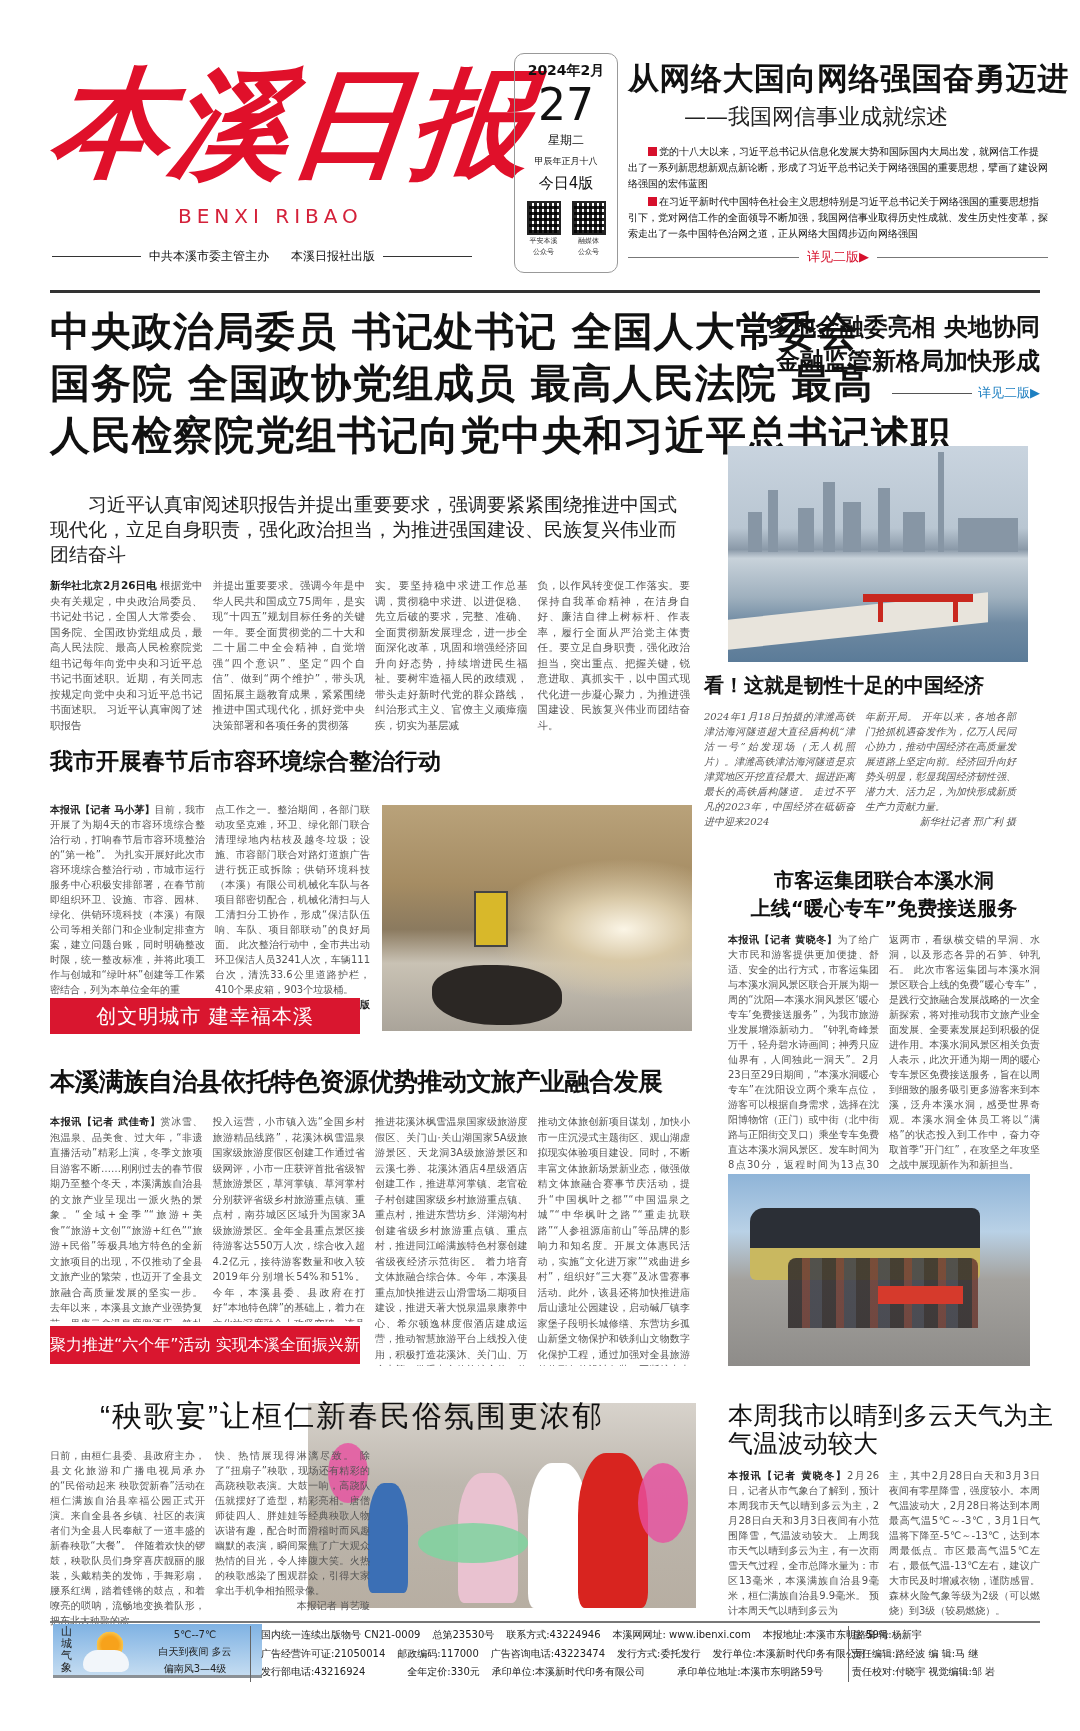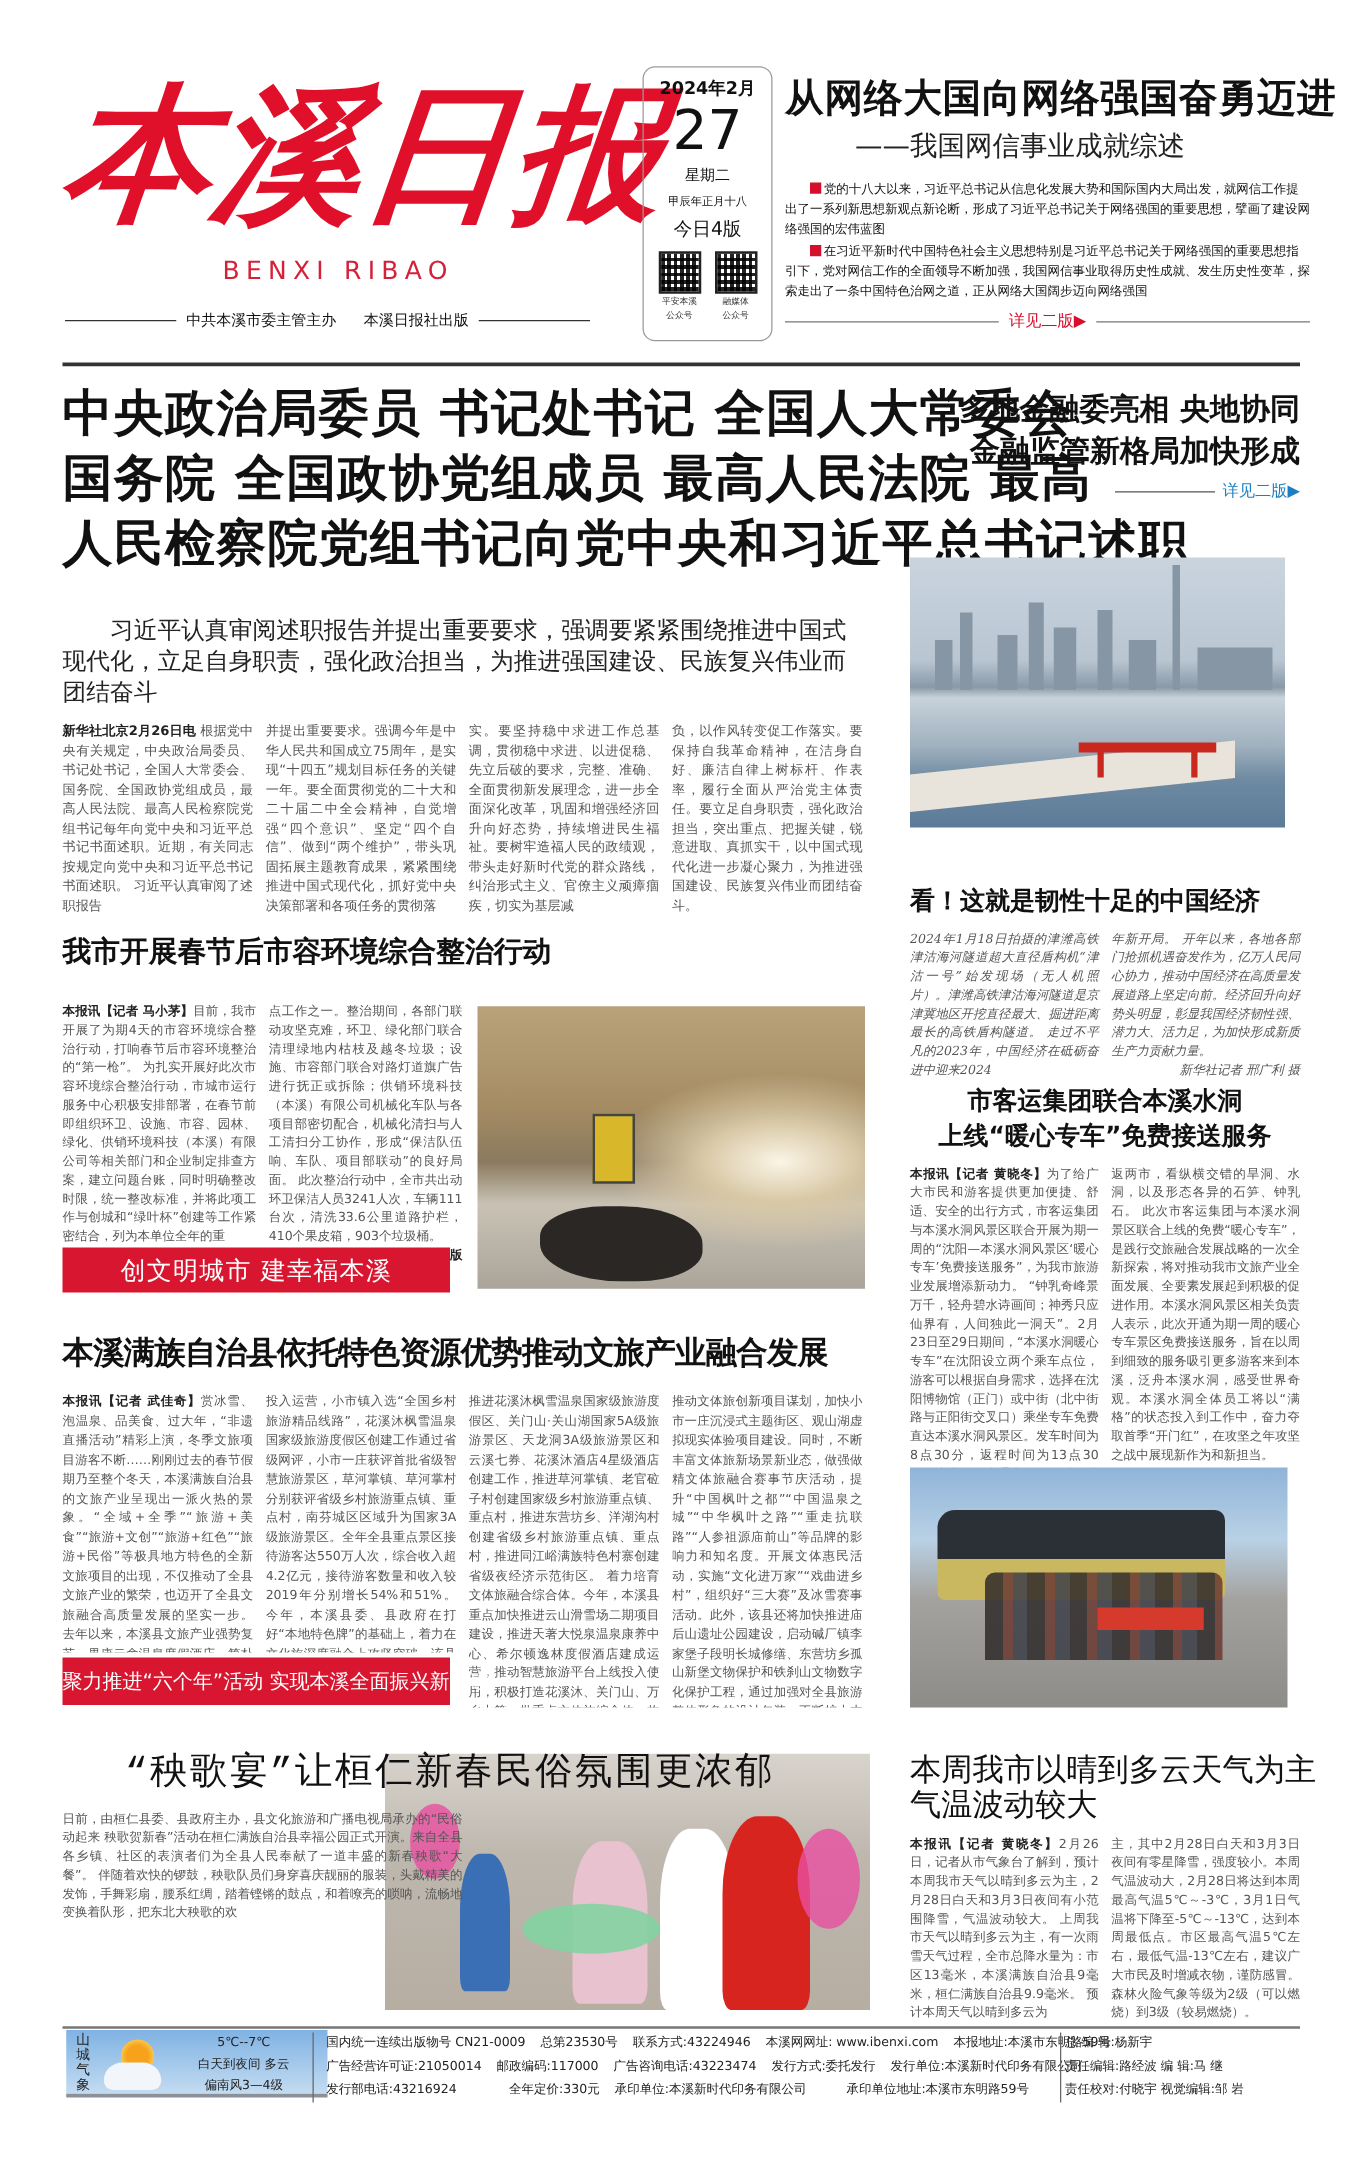--- a/index.html
+++ b/index.html
@@ -57,21 +57,21 @@
 
   .photo { overflow: hidden; }
   #photo-skyline { left: 728px; top: 446px; width: 300px; height: 216px;
     background: linear-gradient(180deg,#c9d4df 0%,#b9c6d2 38%,#8a99a8 48%,#c8d2da 52%,#9fb0be 70%,#6f8aa2 82%,#5b7b98 100%); }
   #photo-skyline .bld { position: absolute; bottom: 110px; background: #8796a5; }
   #photo-skyline .crane { position: absolute; left: 135px; top: 148px; width: 110px; height: 8px; background: #c9281f; }
   #photo-skyline .crane2 { position: absolute; left: 150px; top: 152px; width: 5px; height: 24px; background: #c9281f; }
   #photo-skyline .crane3 { position: absolute; left: 225px; top: 152px; width: 5px; height: 24px; background: #c9281f; }
   #photo-skyline .land { position: absolute; left: 0; top: 160px; width: 260px; height: 30px; background: #e8e4dc; transform: skewY(-6deg); }
 
-  #econ-story { left: 728px; top: 672px; width: 312px; margin-top: 35px; }
+  #econ-story { left: 704px; top: 672px; width: 312px; }
   #econ-story .hl { font-size: 20px; font-weight: bold; white-space: nowrap; }
   #econ-story .cols { margin-top: 10px; font-style: italic; }
   #econ-story .col { font-size: 10px; line-height: 15px; }
   #econ-story .credit { text-align: right; }
 
   
   #clean-story-hl { left: 50px; top: 746px; width: 640px; font-family: "DejaVu Serif", serif; font-size: 23px; font-weight: bold; white-space: nowrap; }
   #clean-body { left: 50px; top: 802px; width: 320px; height: 190px; }
   #clean-body .col { font-size: 10px; line-height: 15px; }
   #clean-body .turn { text-align: right; font-weight: bold; color: #222; }
@@ -94,21 +94,21 @@
   #photo-bus .banner { position: absolute; left: 150px; top: 112px; width: 85px; height: 18px; background: #d63a2c; }
   #photo-bus .crowd { position: absolute; left: 60px; top: 84px; width: 190px; height: 70px; background: repeating-linear-gradient(90deg,#2f2a2a 0 14px,#6a3a32 14px 22px,#3d3f48 22px 34px); opacity: .85; border-radius: 8px 8px 0 0; }
 
   
   #manchu-hl { left: 50px; top: 1065px; width: 640px; font-family: "DejaVu Serif", serif; font-size: 25px; font-weight: bold; white-space: nowrap; letter-spacing: -0.5px; }
   #manchu-body { left: 50px; top: 1114px; width: 640px; height: 252px; }
   #manchu-body .col { font-size: 10px; line-height: 15.5px; }
   #slogan-2 { left: 50px; top: 1326px; width: 310px; height: 38px; background: #d9162f; color: #fff; font-size: 16px; text-align: center; line-height: 38px; white-space: nowrap; }
 
   
-  #yangge-hl { left: 100px; top: 1396px; width: 600px; font-family: Liberation Mono, monospace; font-size: 30px; white-space: nowrap; letter-spacing: 2px; z-index: 2; }
+  #yangge-hl { left: 100px; top: 1396px; width: 600px; font-family: Liberation Sans, sans-serif; font-size: 30px; white-space: nowrap; letter-spacing: 2px; z-index: 2; }
   #yangge-body { left: 50px; top: 1448px; width: 320px; height: 165px; }
   #yangge-body .col { font-size: 10px; line-height: 15px; }
   #yangge-body .credit { text-align: right; }
   #photo-yangge { left: 308px; top: 1403px; width: 388px; height: 205px;
     background: linear-gradient(180deg,#d8d3cc 0%,#bdb7ae 40%,#b7aea2 100%); }
   #photo-yangge .fig { position: absolute; border-radius: 40% 40% 10% 10%; }
 
   
   #weather-story { left: 728px; top: 1402px; width: 312px; }
   #weather-story .hl { font-size: 25px; font-weight: normal; line-height: 28px; white-space: nowrap; }
@@ -273,20 +273,22 @@
   <div class="fig" style="left:220px;top:60px;width:60px;height:145px;background:#ffffff"></div>
   <div class="fig" style="left:270px;top:50px;width:70px;height:155px;background:#d8241f"></div>
   <div class="fig" style="left:110px;top:120px;width:110px;height:40px;background:#7fd3a0;opacity:.85;border-radius:50%"></div>
   <div class="fig" style="left:20px;top:40px;width:40px;height:60px;background:#e84fa0;opacity:.8;border-radius:50%"></div>
   <div class="fig" style="left:330px;top:60px;width:50px;height:80px;background:#e84fa0;opacity:.8;border-radius:50%"></div>
 </div>
 <div class="abs" id="yangge-hl">“秧歌宴”让桓仁新春民俗氛围更浓郁</div>
 <div class="abs cols" id="yangge-body">
   <div class="col">日前，由桓仁县委、县政府主办，县文化旅游和广播电视局承办的“民俗动起来 秧歌贺新春”活动在桓仁满族自治县幸福公园正式开演。来自全县各乡镇、社区的表演者们为全县人民奉献了一道丰盛的新春秧歌“大餐”。
 伴随着欢快的锣鼓，秧歌队员们身穿喜庆靓丽的服装，头戴精美的发饰，手舞彩扇，腰系红绸，踏着铿锵的鼓点，和着嘹亮的唢呐，流畅地变换着队形，把东北大秧歌的欢</div>
+  <div class="col"><span>快、热情展现得淋漓尽致。
+除了“扭扇子”秧歌，现场还有精彩的高跷秧歌表演。大鼓一响，高跷队伍就摆好了造型，精彩亮相。唐僧师徒四人、胖娃娃等经典秧歌人物诙谐有趣，配合时而滑稽时而风趣幽默的表演，瞬间聚焦了广大观众热情的目光，令人捧腹大笑。火热的秧歌感染了围观群众，引得大家拿出手机争相拍照录像。</span><div class="credit">本报记者 肖艺璇</div></div>
 </div>
 
 <div class="abs" id="weather-story">
   <div class="hl">本周我市以晴到多云天气为主</div>
   <div class="hl">气温波动较大</div>
   <div class="cols">
     <div class="col"><span class="by">本报讯【记者 黄晓冬】</span><span>2月26日，记者从市气象台了解到，预计本周我市天气以晴到多云为主，2月28日白天和3月3日夜间有小范围降雪，气温波动较大。
 上周我市天气以晴到多云为主，有一次雨雪天气过程，全市总降水量为：市区13毫米，本溪满族自治县9毫米，桓仁满族自治县9.9毫米。
 预计本周天气以晴到多云为</span></div>
     <div class="col">主，其中2月28日白天和3月3日夜间有零星降雪，强度较小。本周气温波动大，2月28日将达到本周最高气温5℃～-3℃，3月1日气温将下降至-5℃～-13℃，达到本周最低点。市区最高气温5℃左右，最低气温-13℃左右，建议广大市民及时增减衣物，谨防感冒。森林火险气象等级为2级（可以燃烧）到3级（较易燃烧）。</div>

